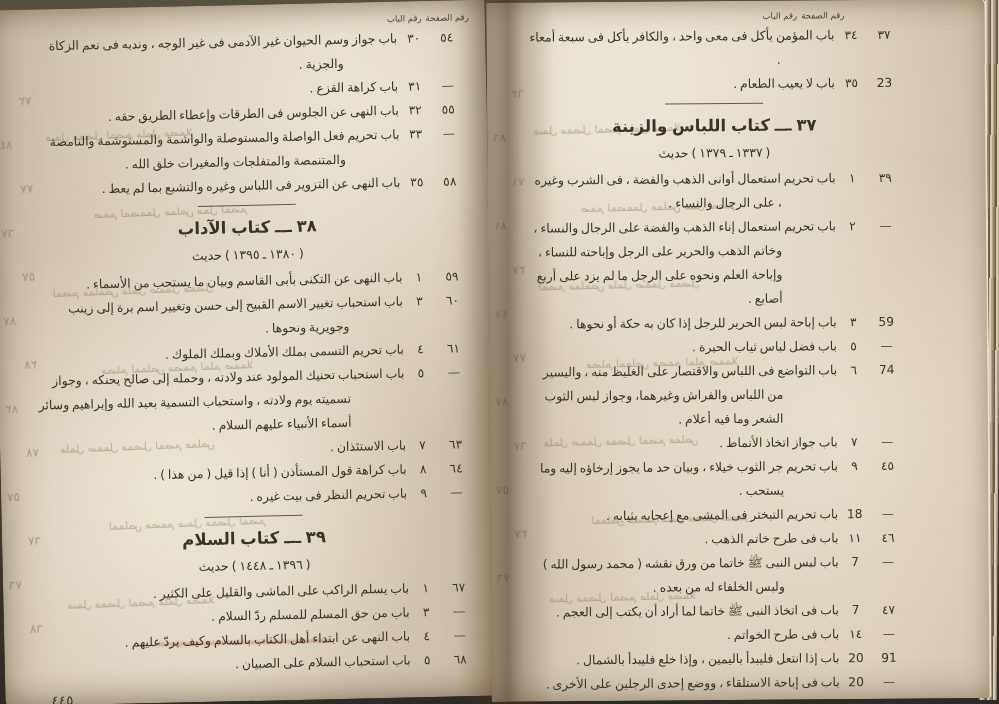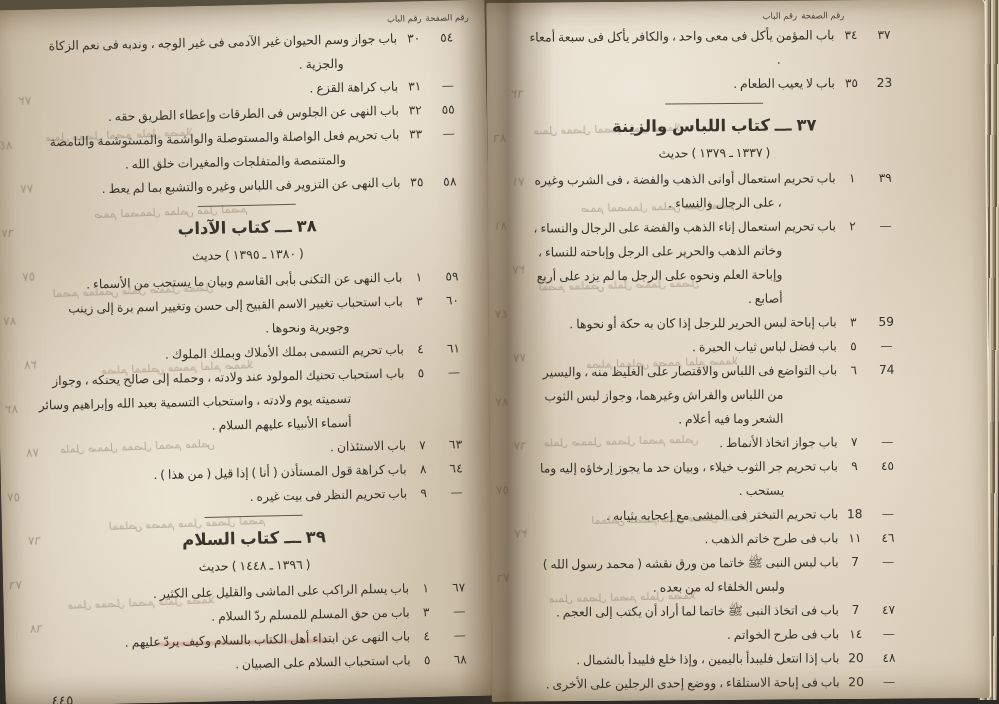--- a/index.html
+++ b/index.html
@@ -285,21 +285,21 @@
             <span class="num pg">٤٧</span>
             <span class="num bb">7</span>
             <span class="tt">باب فى اتخاذ النبى ﷺ خاتما لما أراد أن يكتب إلى العجم .</span>
           </div>
           <div class="row">
             <span class="num pg">—</span>
             <span class="num bb">١٤</span>
             <span class="tt">باب فى طرح الخواتم .</span>
           </div>
           <div class="row">
-            <span class="num pg">٤٨</span>
+            <span class="num pg">91</span>
             <span class="num bb">20</span>
             <span class="tt">باب إذا انتعل فليبدأ باليمين ، وإذا خلع فليبدأ بالشمال .</span>
           </div>
           <div class="row">
             <span class="num pg">—</span>
             <span class="num bb">20</span>
             <span class="tt">باب فى إباحة الاستلقاء ، ووضع إحدى الرجلين على الأخرى .</span>
           </div>
           <div class="row">
             <span class="num pg">٤٩</span>

